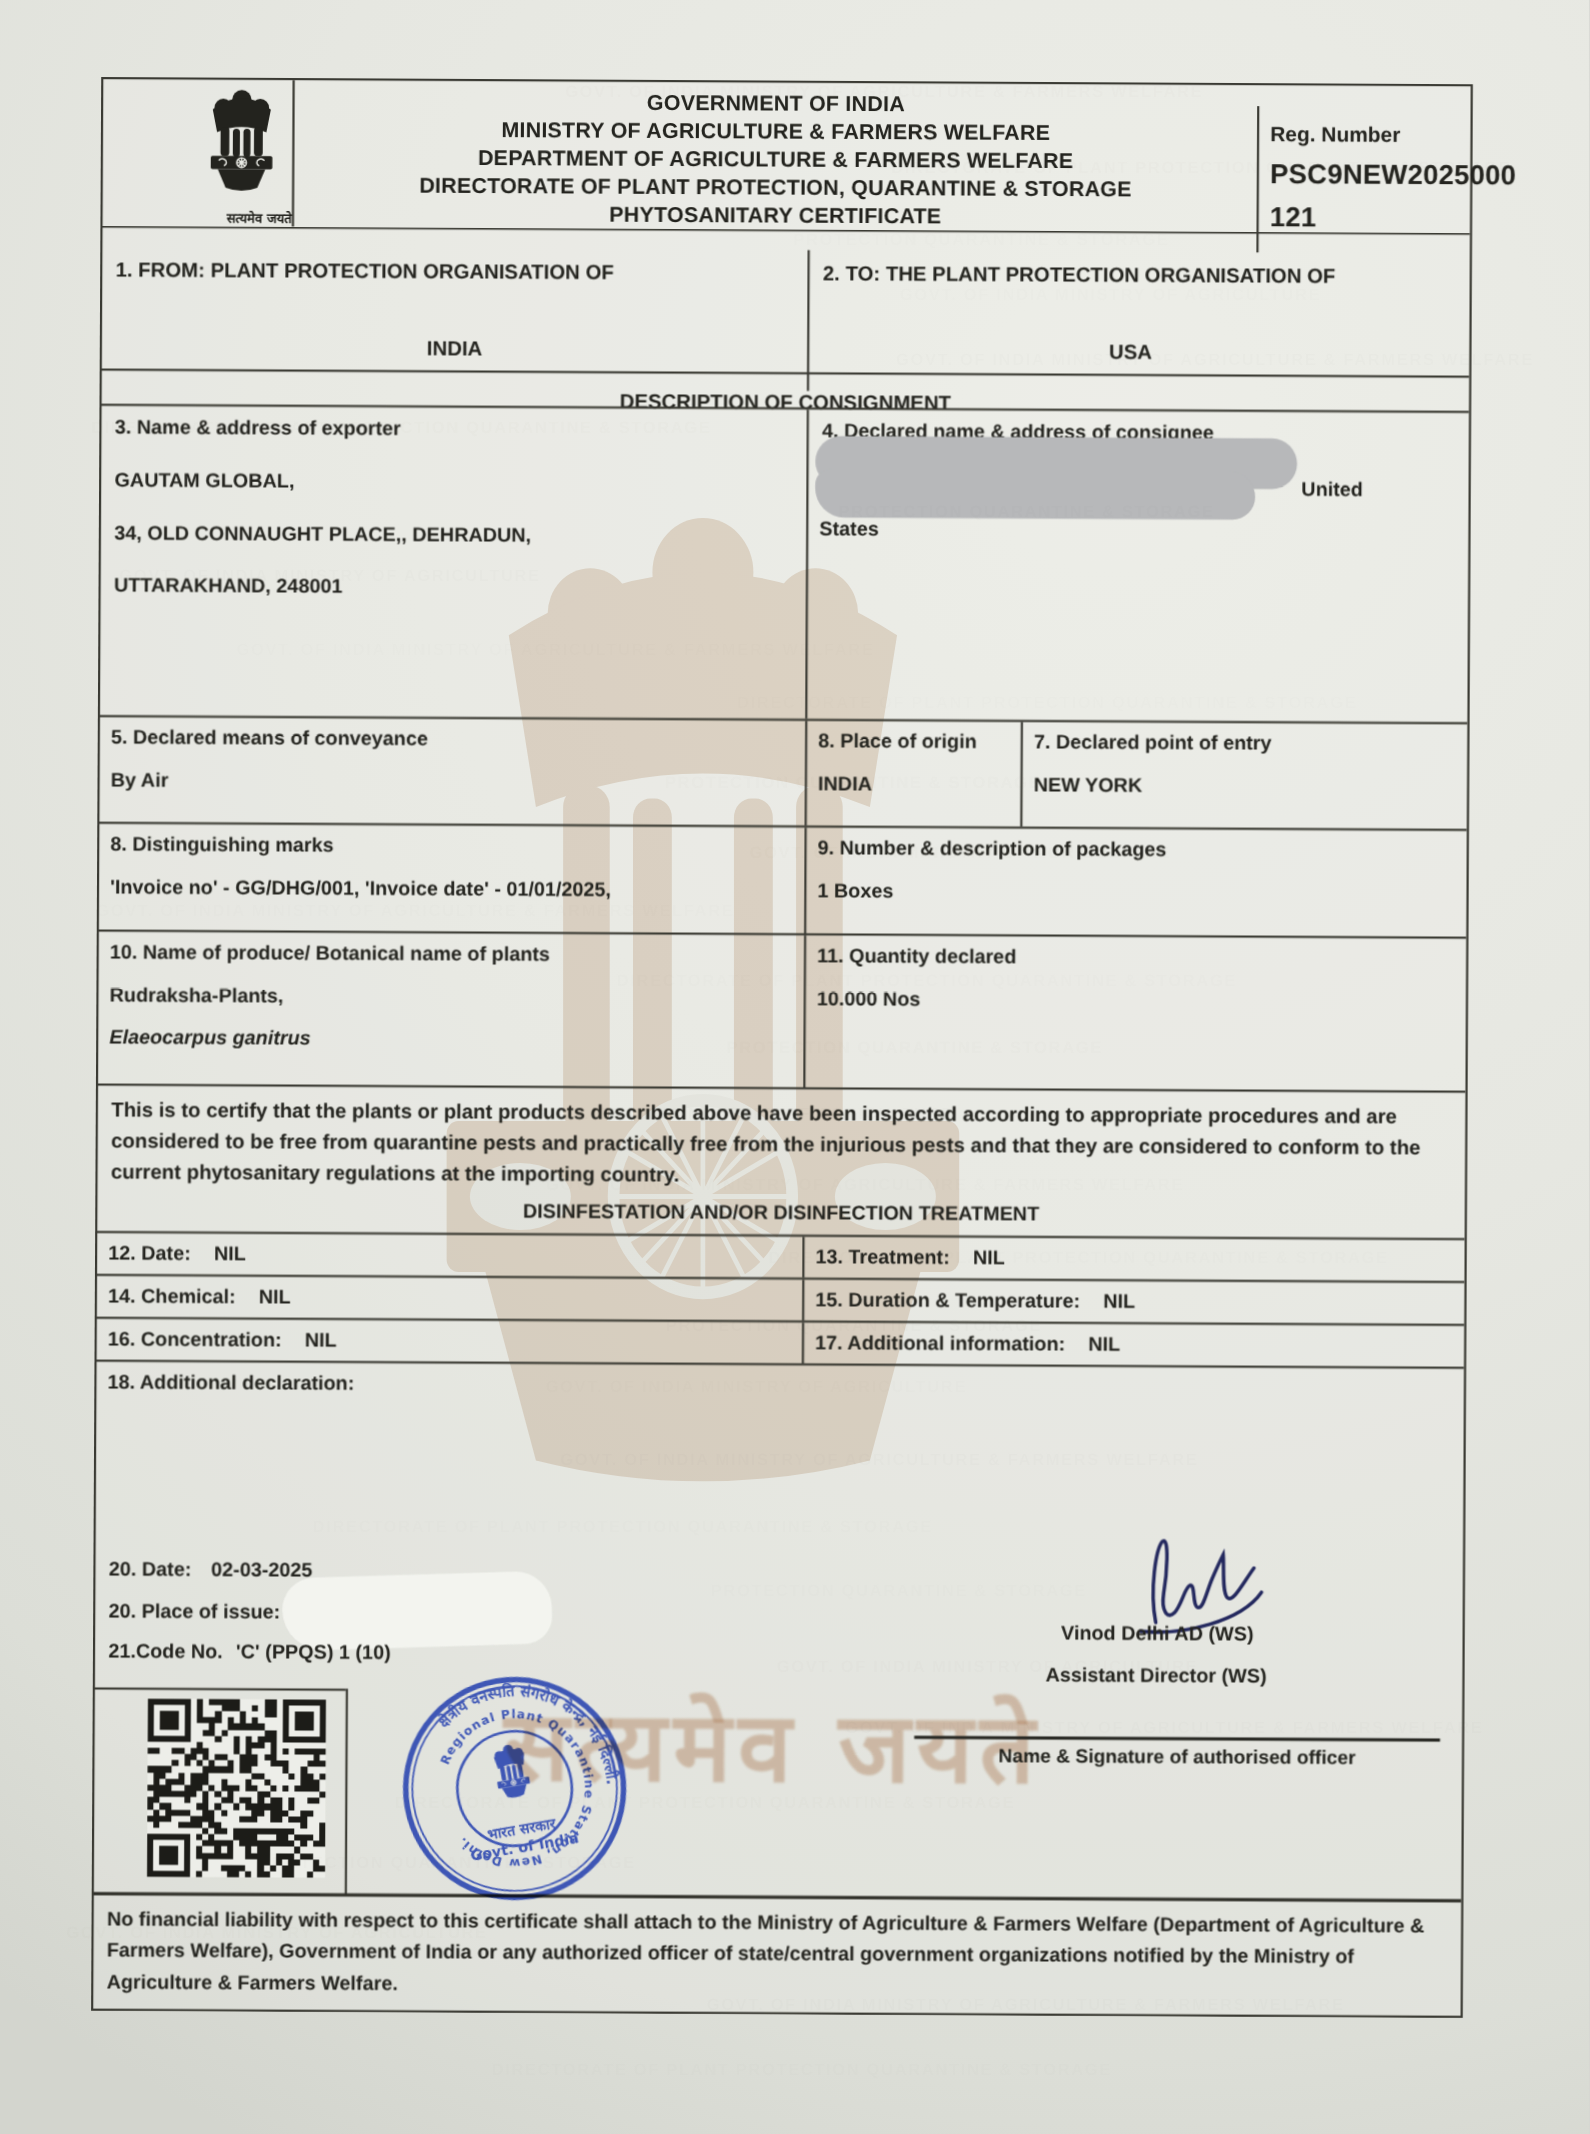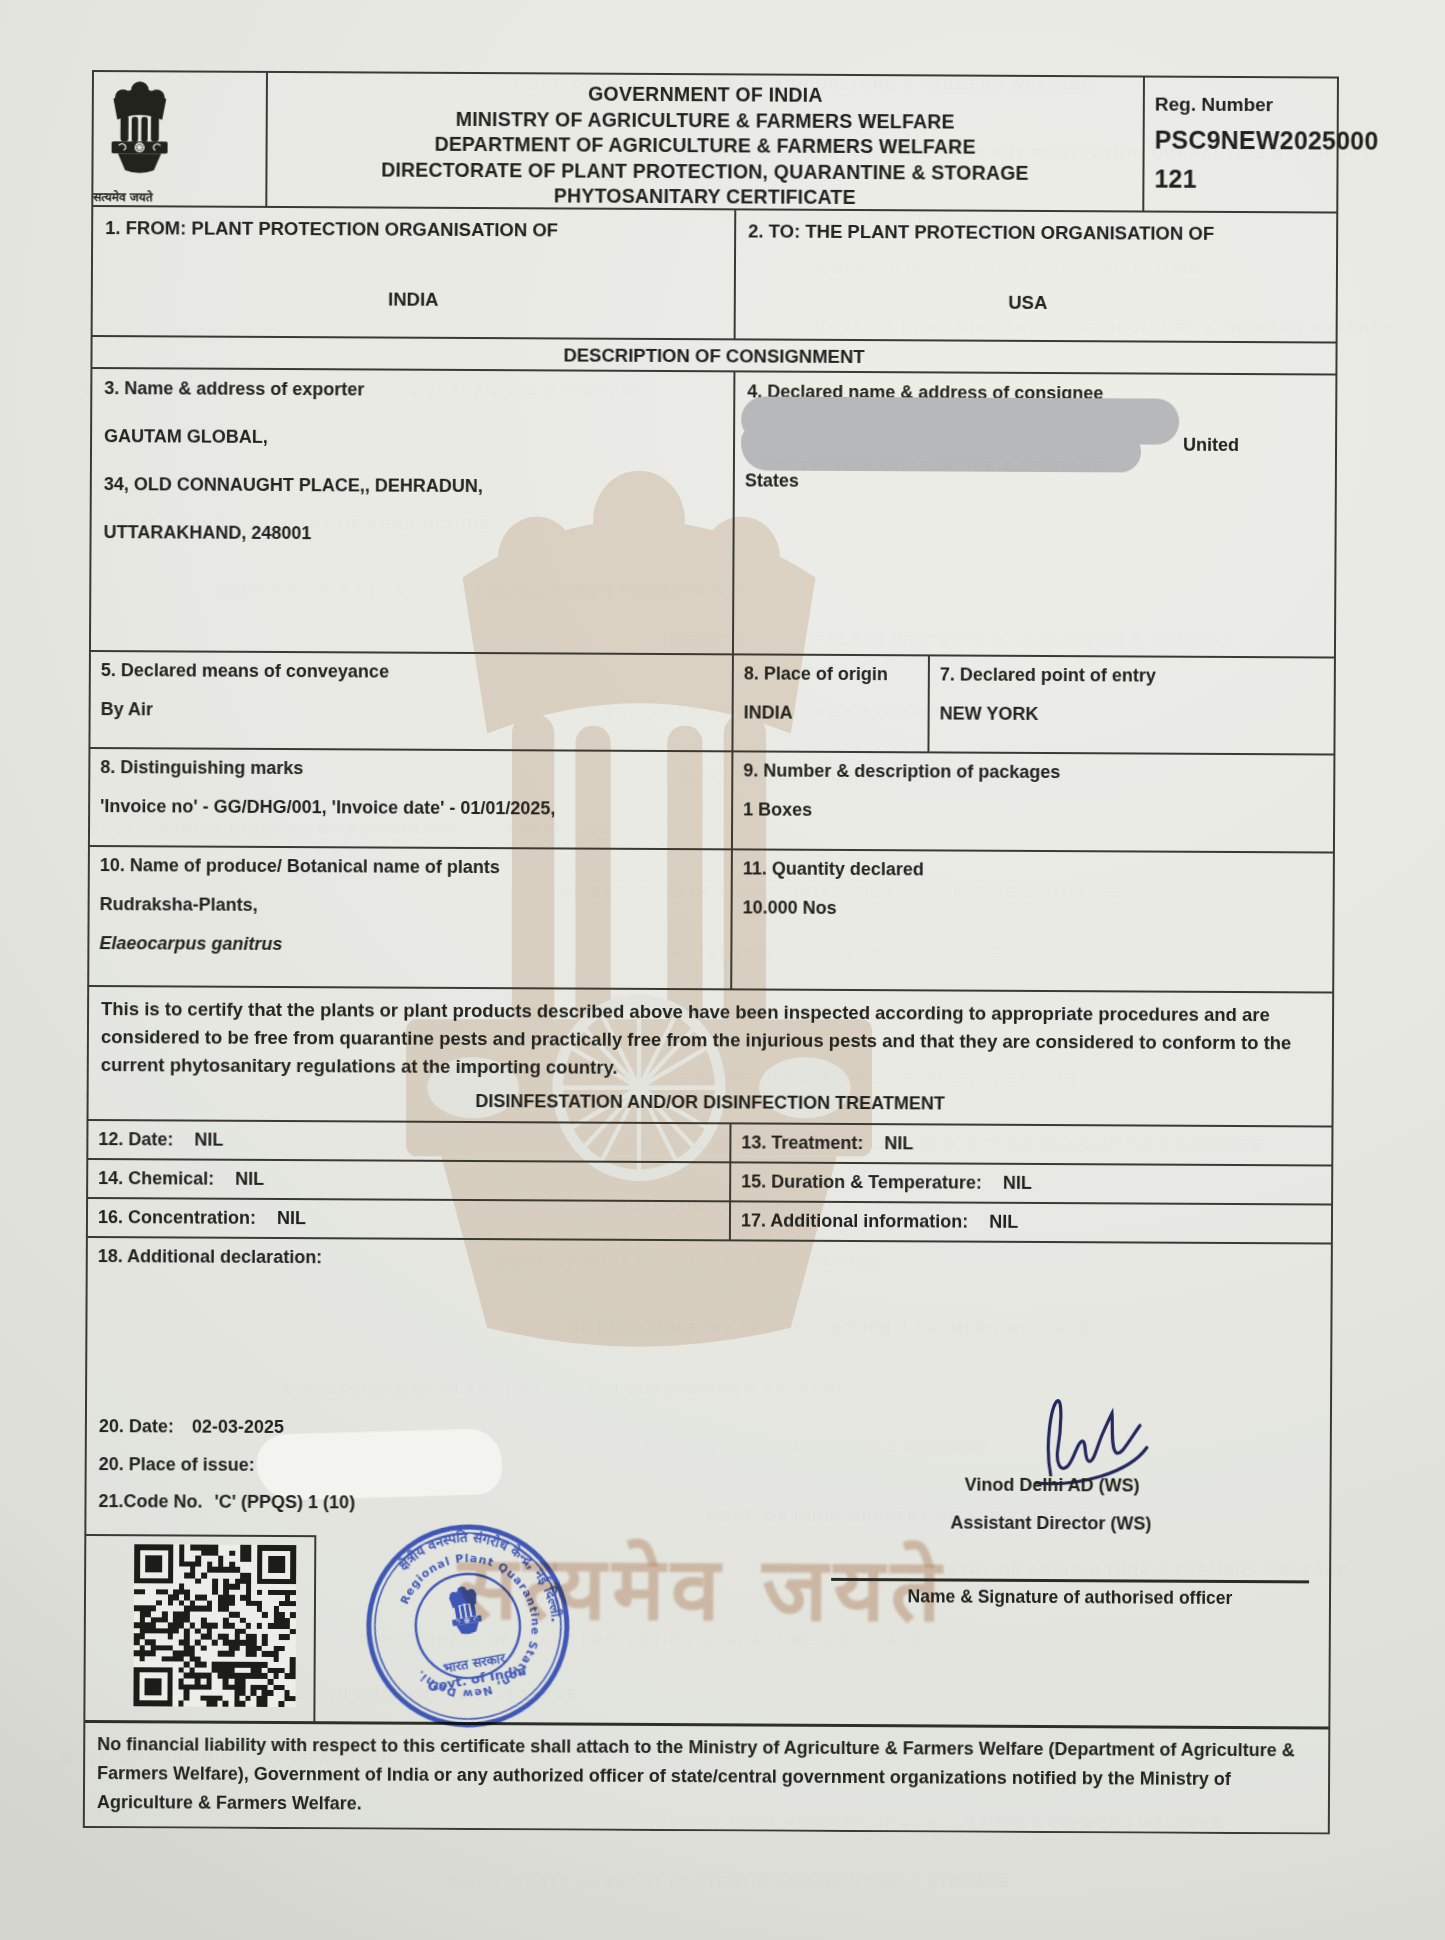--- a/index.html
+++ b/index.html
@@ -16,24 +16,24 @@
     transform:rotate(0.3deg); transform-origin:top left;
     background:rgba(240,241,236,0.25);
   }
   .row{position:relative; border-top:2px solid #3a3a33; box-sizing:border-box;}
   .row.first{border-top:none;}
   .cell{position:relative; box-sizing:border-box; height:100%; float:left;}
   .cell.bl{border-left:2px solid #3a3a33;}
   .row::after{content:""; display:block; clear:both;}
   
   .hdr{height:133px;}
-  .hdr-emblem{width:172px; text-align:left; padding-top:6px;}
+  .hdr-emblem{width:172px; text-align:right; padding-top:6px;}
   .hdr-center{width:877px; text-align:center; padding-top:7px;}
   .hdr-center .hline{font-size:19.5px; font-weight:700; line-height:25.5px; letter-spacing:.2px;}
-  .hdr-reg{width:190px; padding:16px 0 16px 10px;}
+  .hdr-reg{width:190px; padding:16px 0 16px 10px;margin-top:19px;}
   .hdr-reg .rlabel{font-size:19px; font-weight:700;}
   .hdr-reg .rnum{font-size:25px; font-weight:600; margin-top:10px; letter-spacing:.2px;}
   .emblem-caption{font-size:12px; font-weight:700; margin-top:2px; font-family:"DejaVu Sans",sans-serif;}
   
   .parties{height:130px;}
   .party{width:641px; padding:10px 12px 0 12px;}
   .party.right{width:586px;}
   .party .plabel{font-size:18.5px; font-weight:700;}
   .party .pvalue{font-size:18.5px; font-weight:700; text-align:center; margin-top:48px;}
   .band{height:32px; text-align:center; font-size:18.5px; font-weight:700; padding-top:5px; box-sizing:border-box;}

